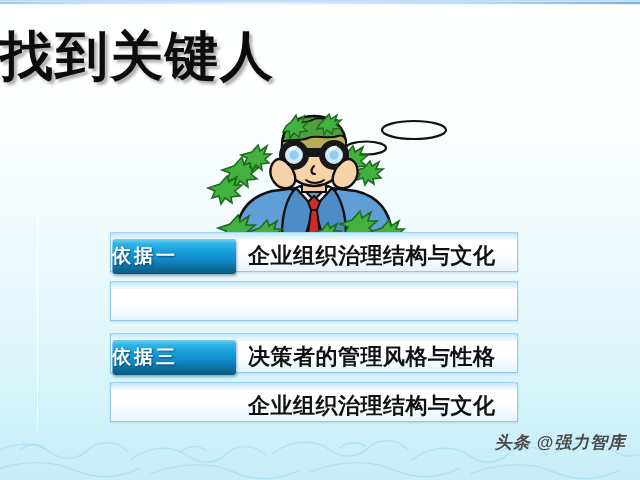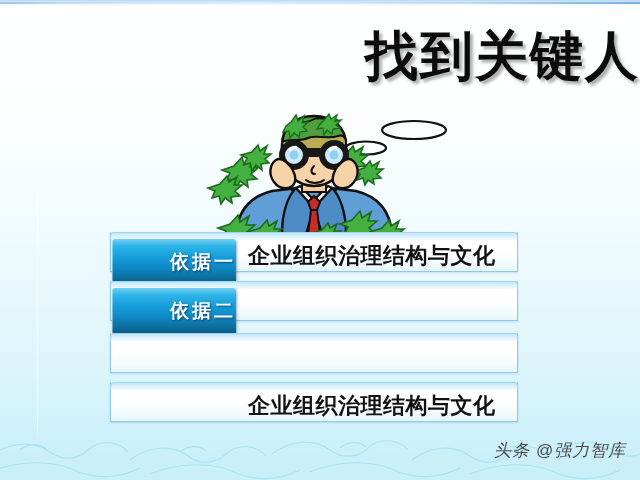--- a/index.html
+++ b/index.html
@@ -67,21 +67,21 @@
     left: 0; bottom: 0;
     width: 640px; height: 70px;
     opacity: .55;
   }
 
   
   #title {
     position: absolute;
     left: 0; top: 26px;
     width: 640px;
-    text-align: right;
+    text-align: left;
     font-size: 53px;
     font-weight: bold;
     letter-spacing: 2px;
     color: #0c0c0c;
     text-shadow: 3px 3px 3px rgba(110,110,110,.55);
     line-height: 1.15;
     white-space: nowrap;
   }
 
   
@@ -120,36 +120,36 @@
     border: 1px solid #9fd3ee;
     border-bottom: none;
     border-top-left-radius: 4px;
     border-top-right-radius: 4px;
   }
 
   
   .row-tab {
     position: absolute;
     left: 2px; top: 6px;
-    width: 124px; height: 48px;
+    width: 124px; height: 36px;
     border-radius: 3px;
     background: linear-gradient(to bottom,
         #7fd5f2 0%,
         #2fb5e8 16%,
         #149bd8 42%,
         #0f88c6 62%,
         #0c6f9f 82%,
         #0a5878 100%);
     box-shadow:
        inset 0 1px 0 rgba(255,255,255,.85),
        inset 1px 0 0 rgba(255,255,255,.40),
        1px 2px 3px rgba(40,80,110,.45);
     display: flex;
     align-items: center;
-    justify-content: flex-end;
+    justify-content: flex-start;
   }
   .row-tab-label {
     font-size: 19px;
     font-weight: bold;
     color: #ffffff;
     letter-spacing: 3px;
     text-shadow: 1px 1px 2px rgba(8,50,80,.75);
     white-space: nowrap;
   }
 
@@ -164,23 +164,23 @@
     font-weight: bold;
     color: #111111;
     letter-spacing: .5px;
     white-space: nowrap;
   }
 
   
   #watermark {
     position: absolute;
     right: 14px;
-    bottom: 18px;
+    bottom: 26px;
     font-size: 17px;
-    font-weight: normal;
+    font-weight: bold;
     color: #4a4a4a;
     letter-spacing: 1px;
     white-space: nowrap;
     font-style: italic;
   }
 </style>
 </head>
 <body>
 
 <div id="slide">
@@ -283,28 +283,29 @@
     <div class="row-topstrip"></div>
     <div class="row-tab">
       <span class="row-tab-label">依据一</span>
     </div>
     <div class="row-text">企业组织治理结构与文化</div>
   </div>
 
   <div class="row" style="top:281px">
     <div class="row-panel"></div>
     <div class="row-topstrip"></div>
-    <div class="row-tab">
-      <span class="row-tab-label">依据二</span>
-    </div>
   </div>
 
   <div class="row" style="top:333px">
     <div class="row-panel"></div>
     <div class="row-topstrip"></div>
+    <div class="row-tab">
+      <span class="row-tab-label">依据三</span>
+    </div>
+    <div class="row-text">决策者的管理风格与性格</div>
   </div>
 
   <div class="row" style="top:382px">
     <div class="row-panel"></div>
     <div class="row-topstrip"></div>
     <div class="row-text">企业组织治理结构与文化</div>
   </div>
 
   <div id="watermark">头条 @强力智库</div>
 

